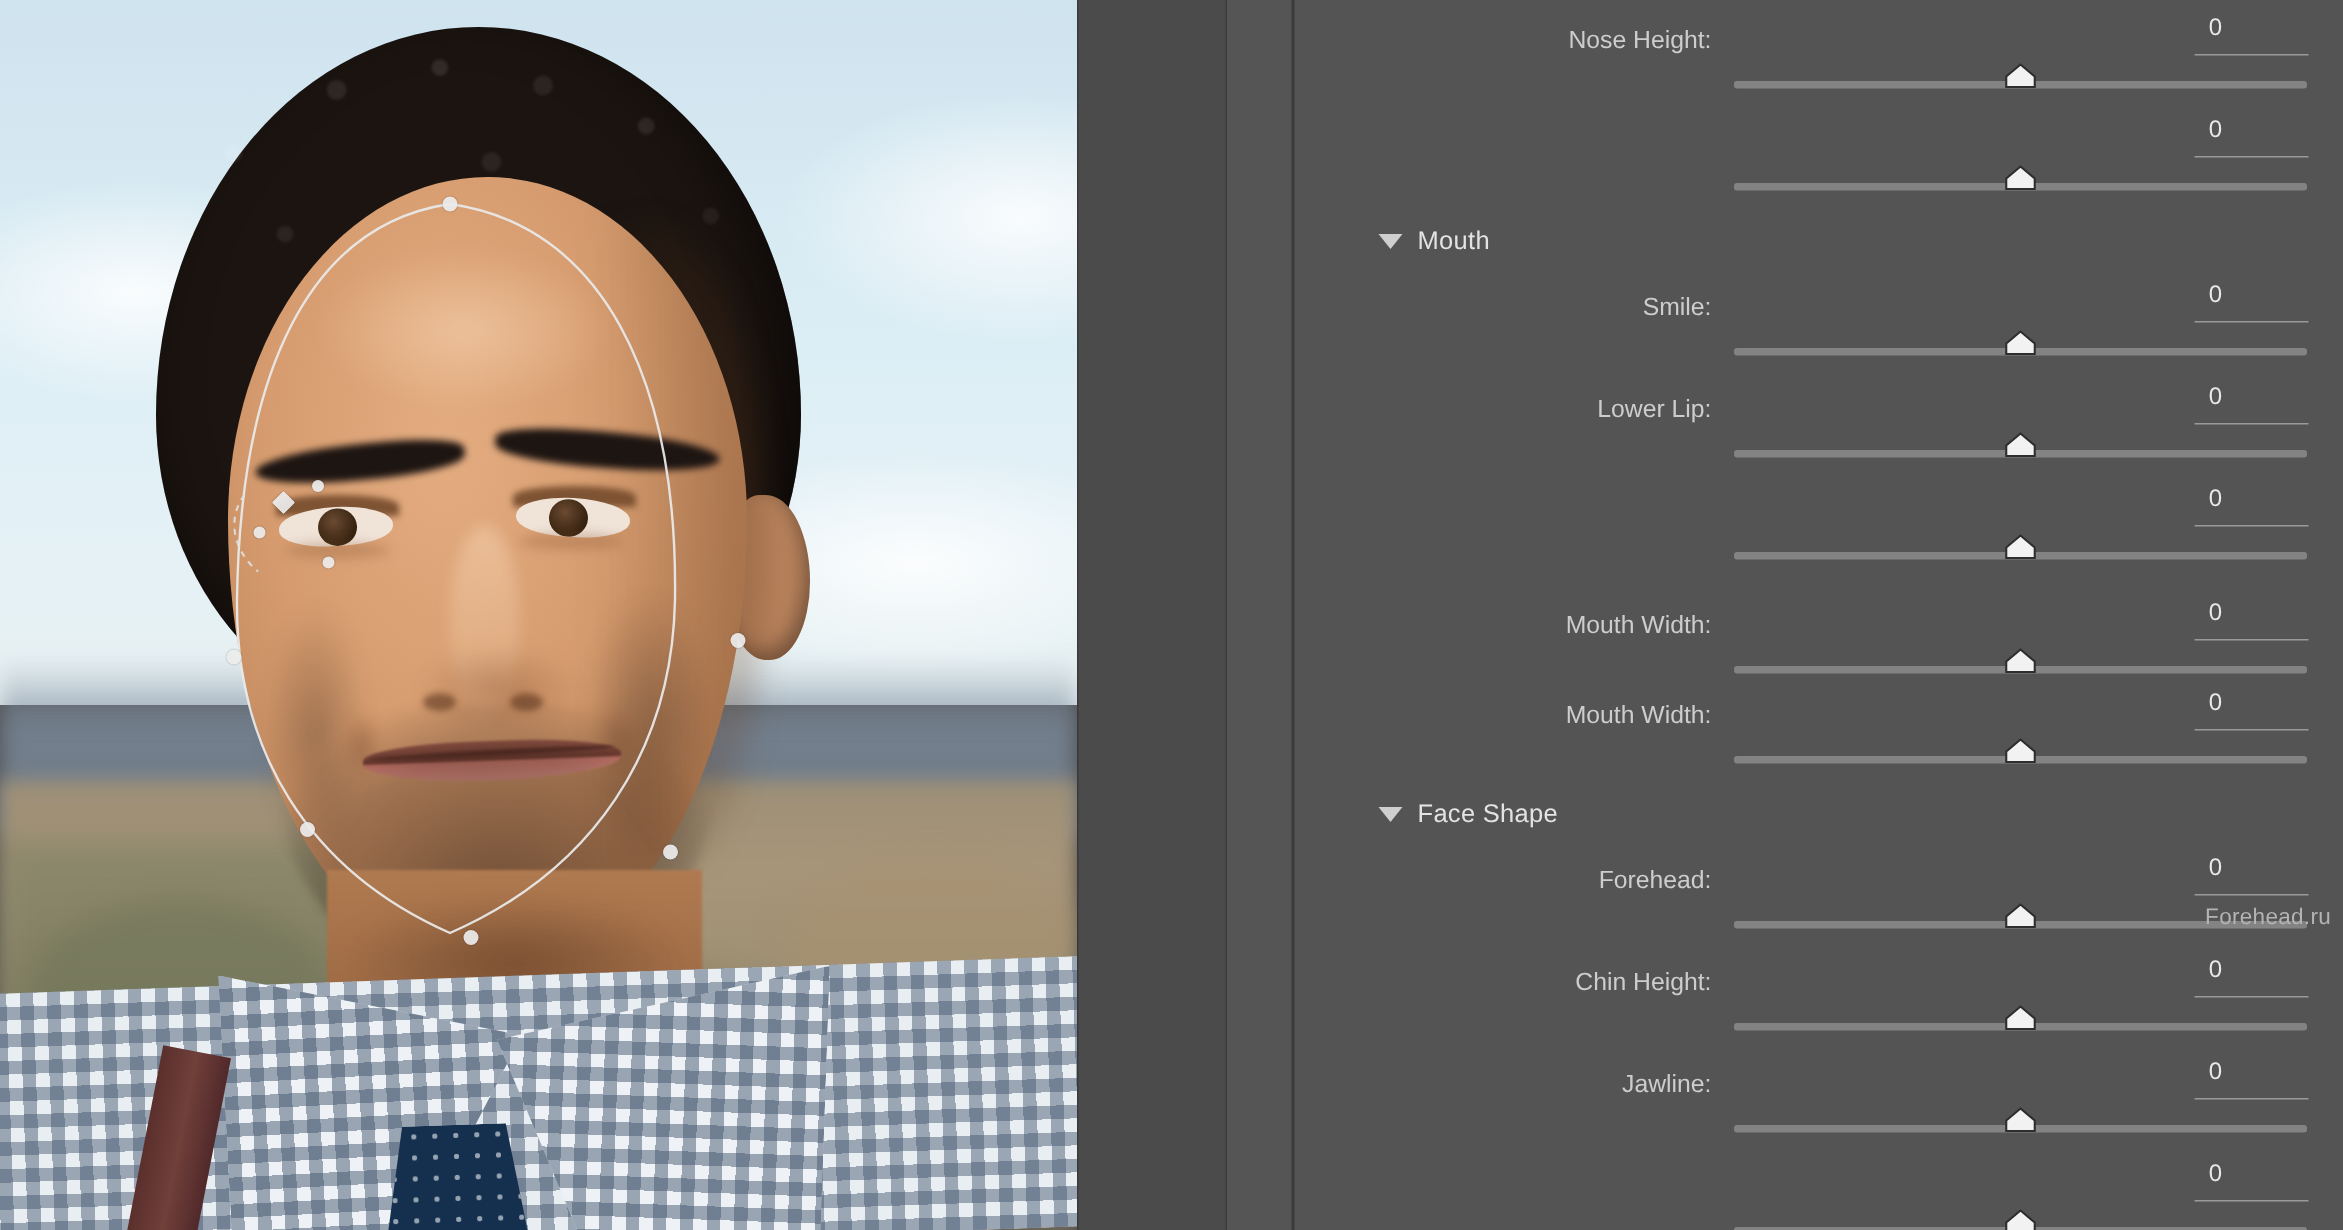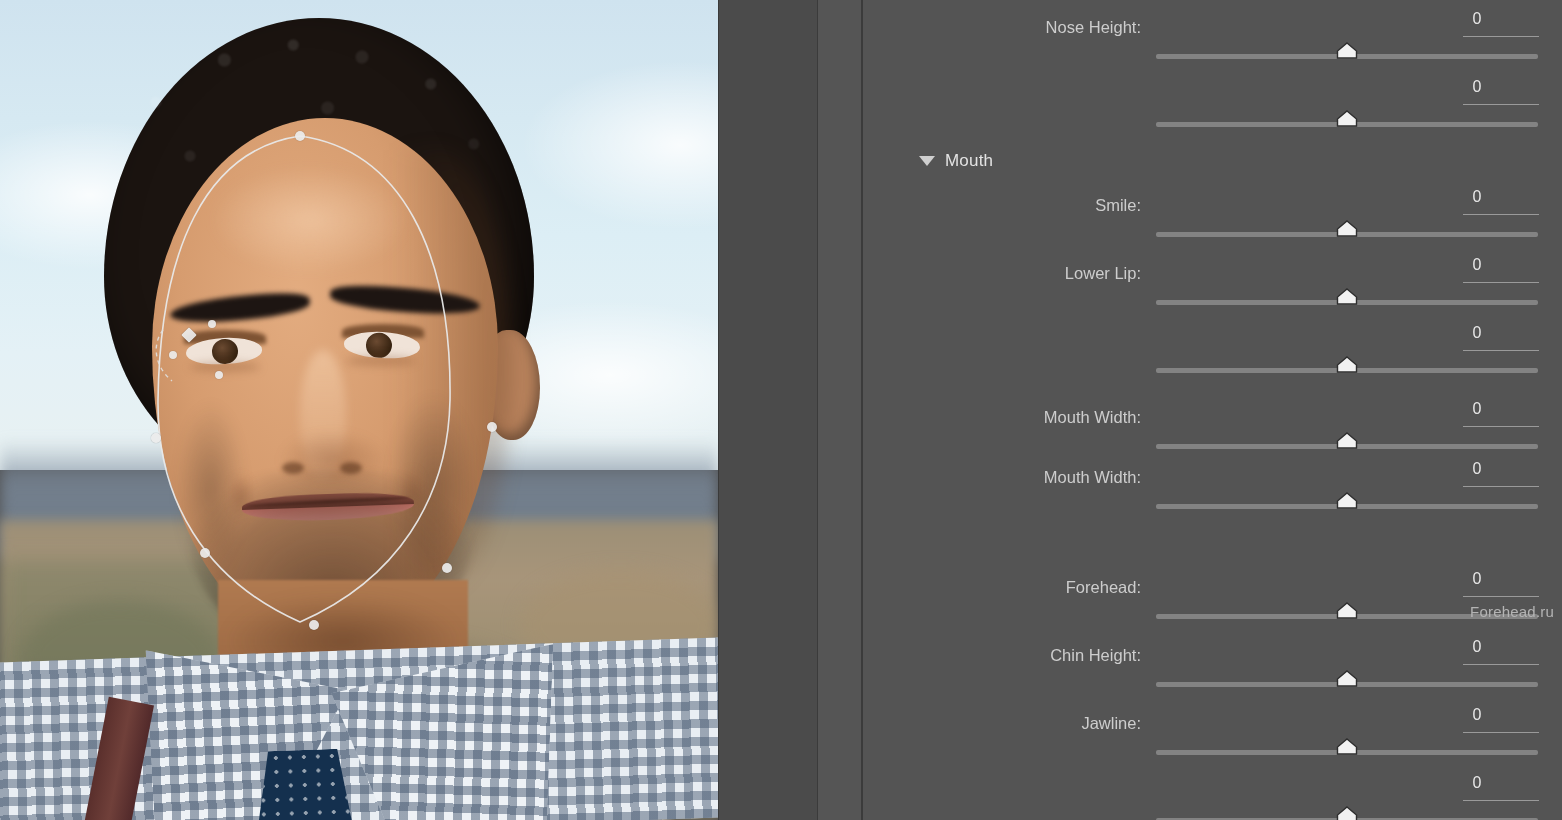--- a/index.html
+++ b/index.html
@@ -467,20 +467,24 @@
           <div class="value-underline"></div>
         </div>
         <div class="track">
           <div class="thumb" style="left: 50%;">
             <svg width="22" height="17" viewBox="0 0 22 17">
               <path d="M11 1 L20.5 9 L20.5 16 L1.5 16 L1.5 9 Z" fill="#f2f2f2" stroke="#2e2e2e" stroke-width="1.4"></path>
             </svg>
           </div>
         </div>
       </div>
+      <div class="section-header" style="top: 528px;">
+        <span class="disclosure"></span>
+        <span class="section-title">Face Shape</span>
+      </div>
       <div class="row" style="top: 568px;">
         <div class="row-label">Forehead:</div>
         <div class="value-wrap">
           <div class="value-num">0</div>
           <div class="value-underline"></div>
         </div>
         <div class="track">
           <div class="thumb" style="left: 50%;">
             <svg width="22" height="17" viewBox="0 0 22 17">
               <path d="M11 1 L20.5 9 L20.5 16 L1.5 16 L1.5 9 Z" fill="#f2f2f2" stroke="#2e2e2e" stroke-width="1.4"></path>

